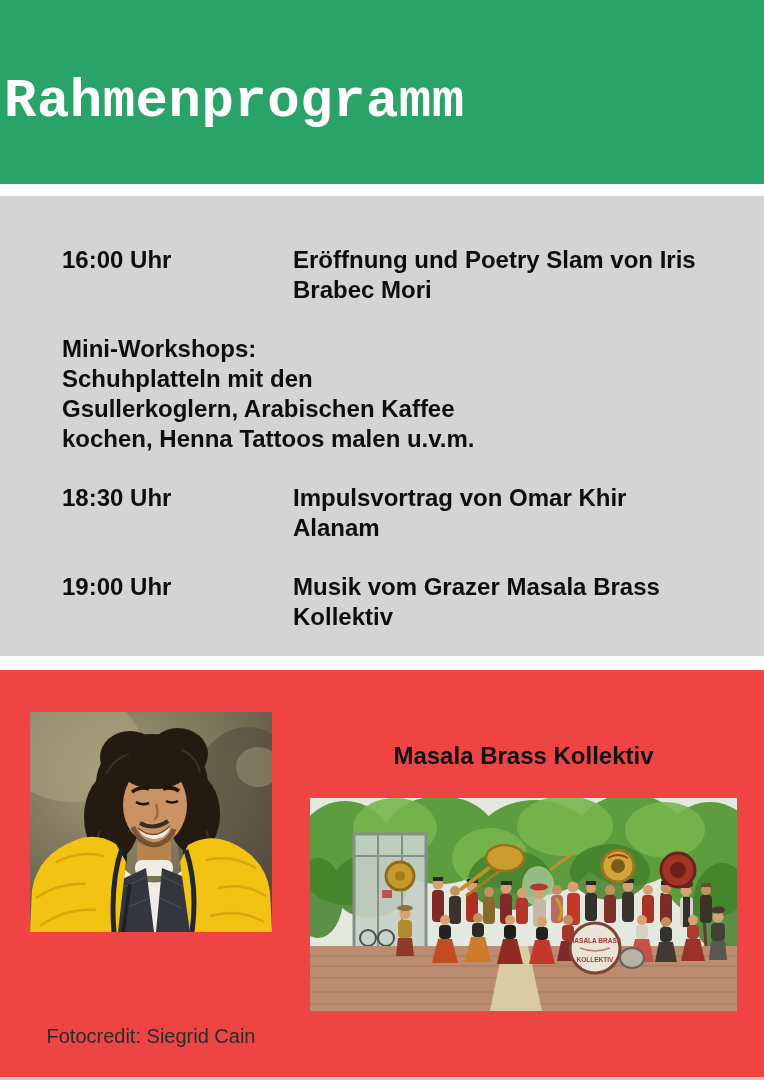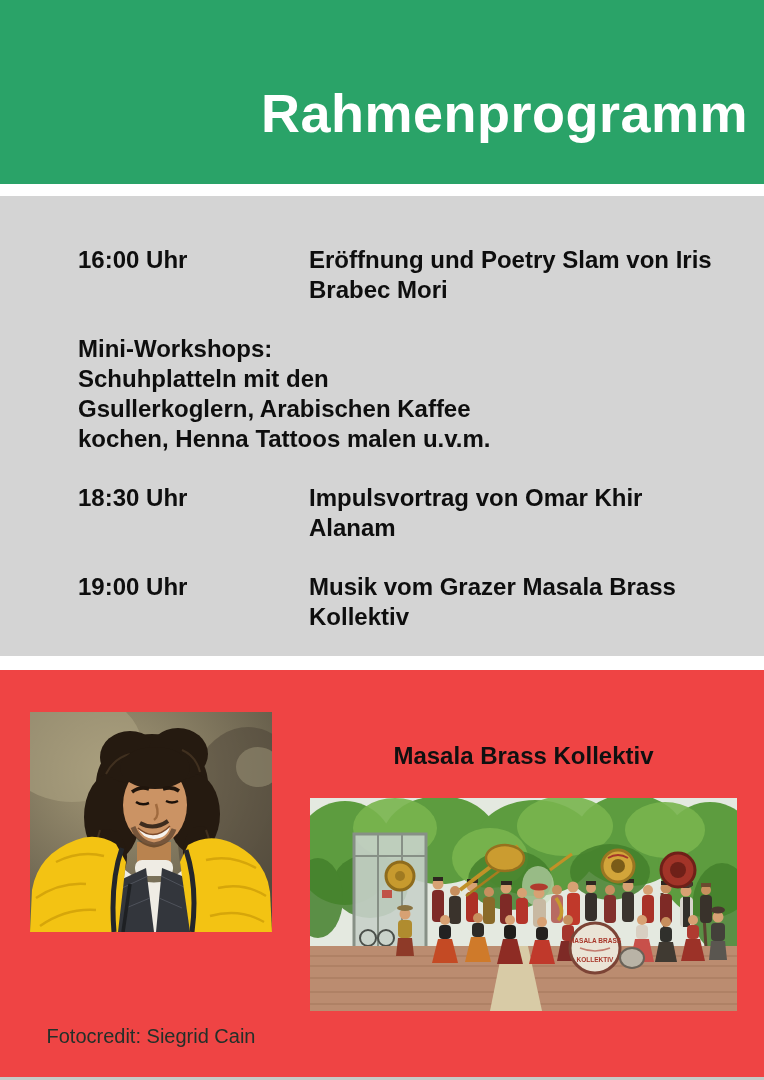--- a/index.html
+++ b/index.html
@@ -15,45 +15,45 @@
   .banner {
     position: absolute;
     top: 0; left: 0; right: 0;
     height: 184px;
     background: #2aa368;
   }
   .banner h1 {
     position: absolute;
     top: 68px;
     left: 0; right: 0;
-    margin: 16px;
-    text-align: right;
+    margin: 4px;
+    text-align: left;
     color: #ffffff;
     font-size: 54px;
     font-weight: 700;
     letter-spacing: 0.5px;
     line-height: 1.1;
+    font-family: Liberation Mono, monospace;
   }
   
   .schedule {
     position: absolute;
     top: 196px; left: 0; right: 0;
     height: 460px;
     background: #d4d4d4;
     box-sizing: border-box;
     padding: 49px 40px 0 62px;
   }
   .schedule .row {
     display: flex;
     margin-bottom: 29px;
     color: #0e0e0e;
     font-size: 24px;
     font-weight: 700;
     line-height: 30px;
-    margin-left: 16px;
   }
   .schedule .time { width: 231px; flex: none; }
   .schedule .desc { flex: 1; max-width: 430px; white-space: pre-line; }
   
   .footer {
     position: absolute;
     top: 670px; left: 0; right: 0; bottom: 0;
     background: #ef4444;
     padding-left: 19px;
   }

